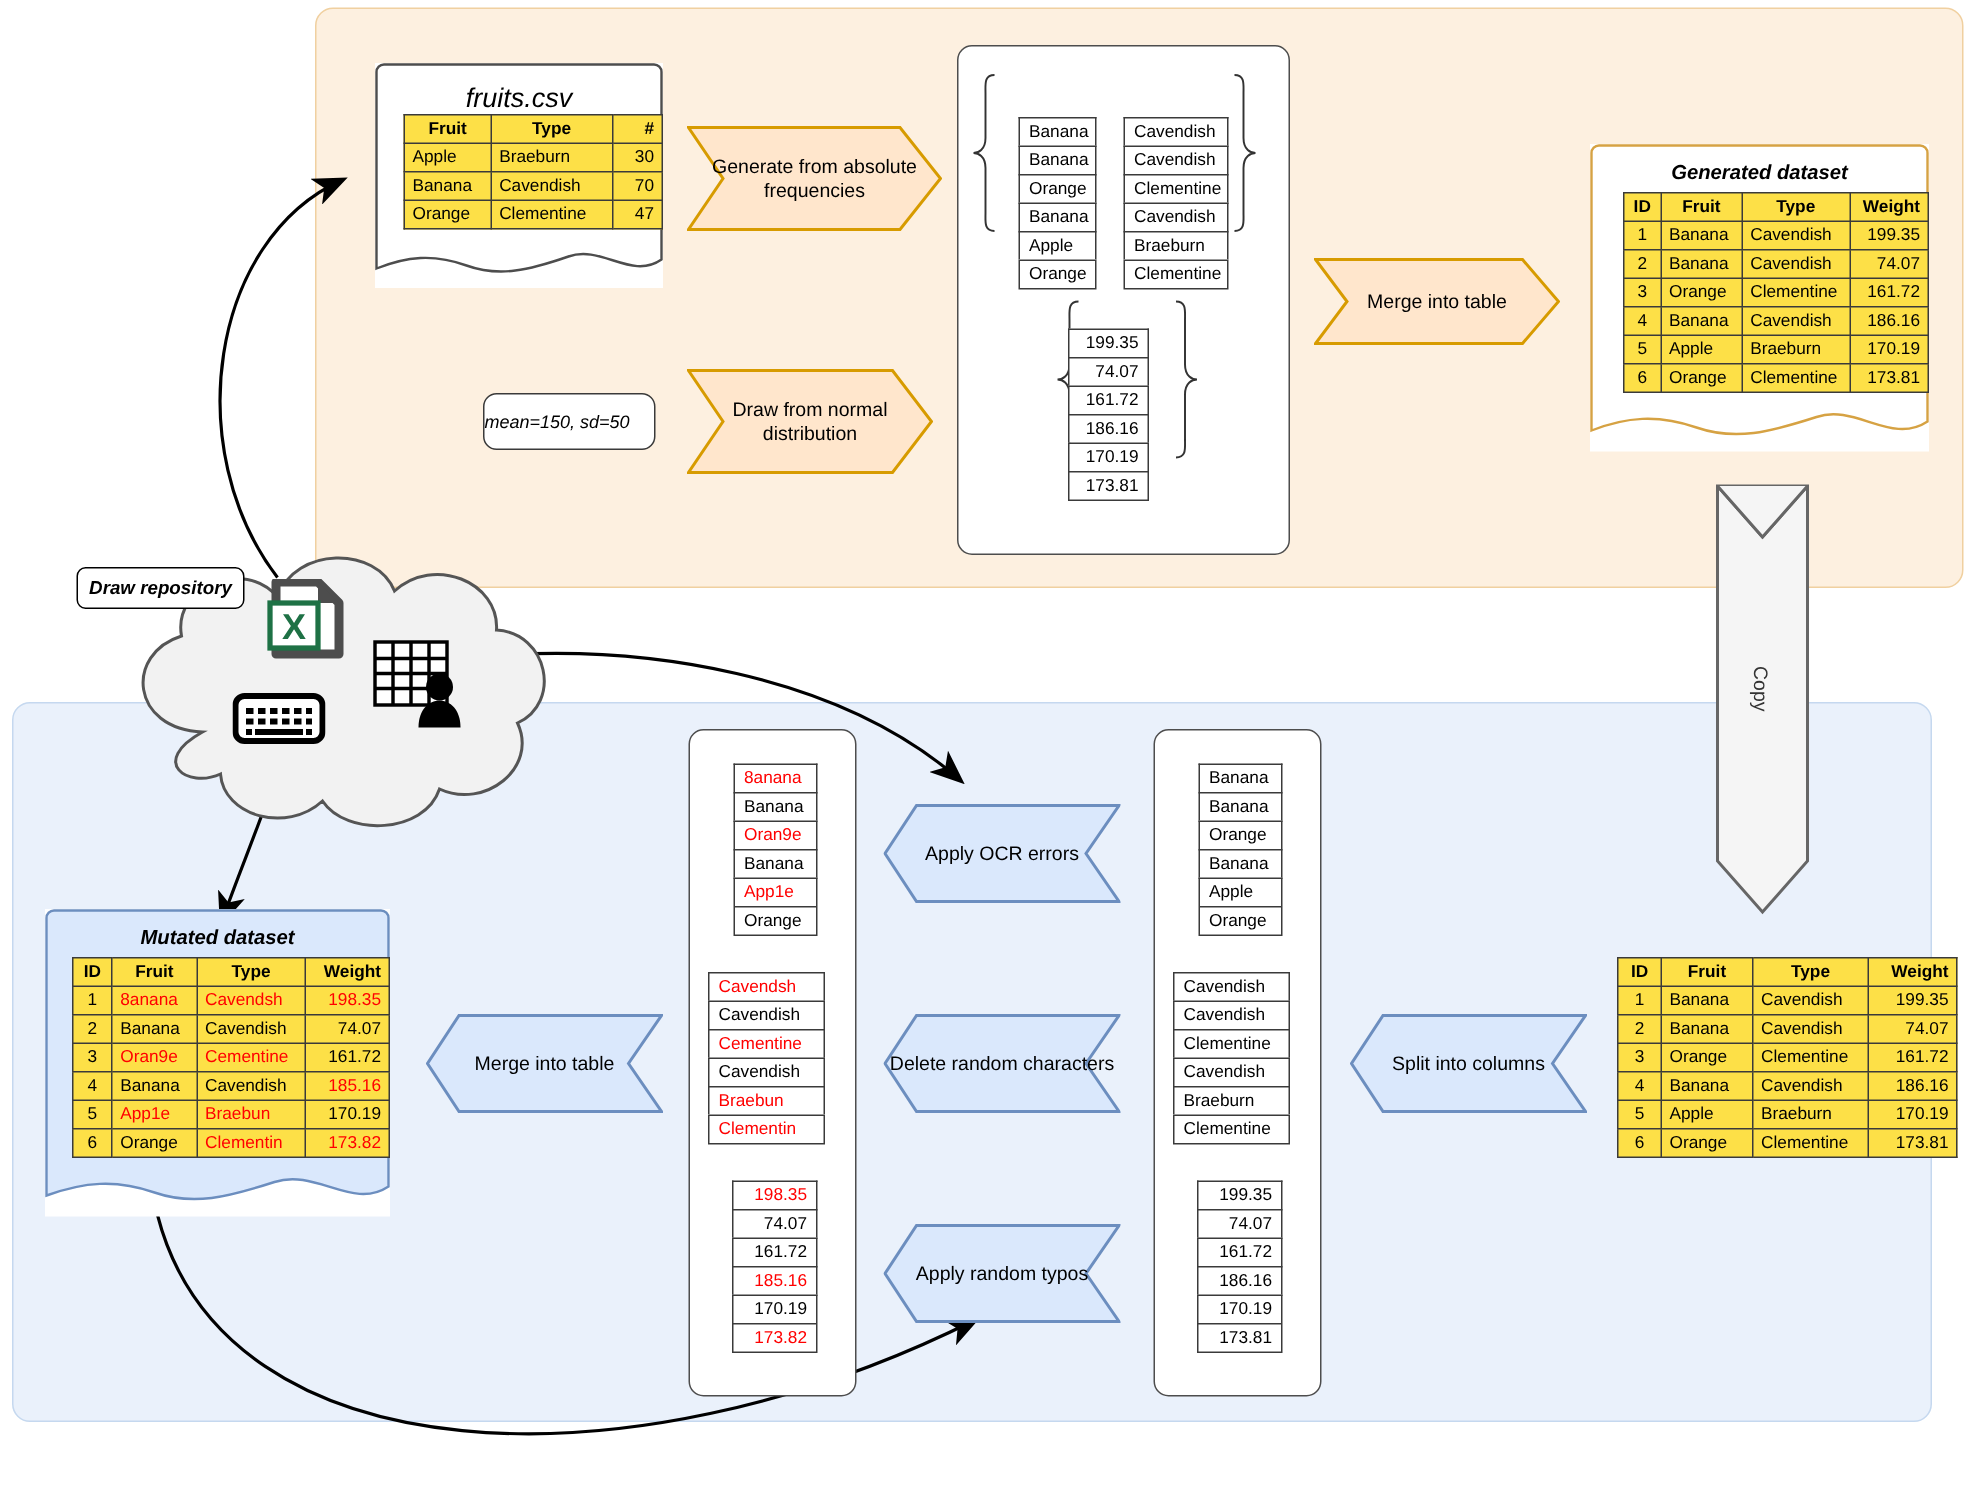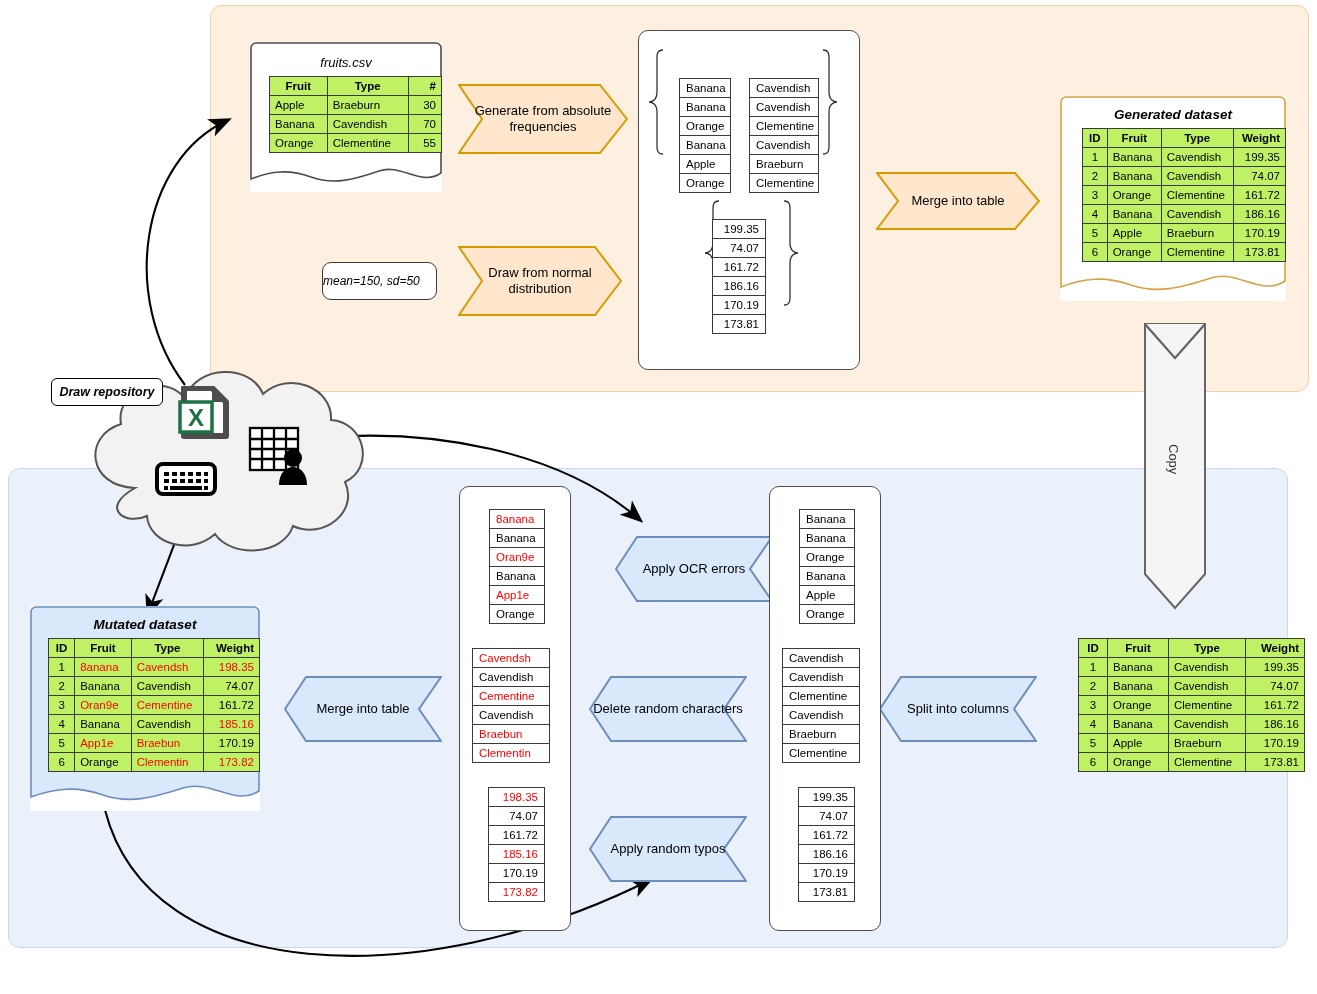--- a/index.html
+++ b/index.html
@@ -12,38 +12,38 @@
   #orange-panel{left:210px;top:5px;width:1097px;height:385px;
       background:#fdf0e0;border:1.5px solid #f0d0a0;}
   #blue-panel{left:8px;top:468px;width:1278px;height:478px;
       background:#eaf1fb;border:1.5px solid #c5d8ef;}
 
   
   .card{position:absolute;background:#fff;border:1.6px solid #4d4d4d;border-radius:10px;}
   .doc{position:absolute;background:#fff;}
 
   
-  table.dt{border-collapse:collapse;font-size:11.5px;background:#bef264;}
+  table.dt{border-collapse:collapse;font-size:11.5px;background:#fde047;}
   table.dt td,table.dt th{border:1px solid #3a3a3a;padding:2px 5px;
       font-weight:normal;line-height:14px;white-space:nowrap;}
   table.dt th{font-weight:bold;}
   .num{text-align:right;}
   .ctr{text-align:center;}
   .red{color:#ff0000;}
 
   
   .celllist{position:absolute;}
   .celllist div{border:1px solid #3a3a3a;border-bottom:none;background:#fff;
       font-size:11.5px;line-height:18px;height:18px;padding:0 6px;white-space:nowrap;}
   .celllist div:last-child{border-bottom:1px solid #3a3a3a;}
   .celllist.rightalign div{text-align:right;}
 
   
   .cardtitle{font-style:italic;font-weight:bold;font-size:13.5px;text-align:center;}
-  .filetitle{font-style:italic;font-size:13px;text-align:center;}
+  .filetitle{font-style:italic;font-size:18px;text-align:center;}
 
   
   .chev{position:absolute;display:flex;align-items:center;justify-content:center;
         text-align:center;font-size:13px;line-height:16px;}
   .chev .lbl{position:relative;z-index:2;padding:0 4px;}
   .chev svg{position:absolute;left:0;top:0;}
 
   
   .note{position:absolute;background:#fff;border:1.4px solid #3a3a3a;border-radius:9px;
         display:flex;align-items:center;justify-content:flex-start;
@@ -101,21 +101,21 @@
             <td class="num">30</td>
           </tr>
         <tr>
             <td>Banana</td>
             <td>Cavendish</td>
             <td class="num">70</td>
           </tr>
         <tr>
             <td>Orange</td>
             <td>Clementine</td>
-            <td class="num">55</td>
+            <td class="num">47</td>
           </tr>
       </tbody>
     </table>
   </div>
 
   <div class="note" style="left:322px;top:262px;width:113px;height:36px;">
     <span>mean=150, sd=50</span>
   </div>
 
   <div class="chev" style="left:458px;top:246px;width:164px;height:70px;">
@@ -352,42 +352,42 @@
       </table>
   </div>
 
   <div class="chev" style="left:284px;top:676px;width:158px;height:66px;">
     <svg width="158" height="66" viewBox="0 0 158 66">
       <path d="M157,1 H22 L1,33 L22,65 H157 L135,33 Z" fill="#dae8fc" stroke="#6c8ebf" stroke-width="2"></path>
     </svg>
     <span class="lbl">Merge into table</span>
   </div>
 
-  <div class="chev" style="left:615px;top:536px;width:158px;height:66px;">
+  <div class="chev" style="left:589px;top:536px;width:158px;height:66px;">
     <svg width="158" height="66" viewBox="0 0 158 66">
       <path d="M157,1 H22 L1,33 L22,65 H157 L135,33 Z" fill="#dae8fc" stroke="#6c8ebf" stroke-width="2"></path>
     </svg>
     <span class="lbl">Apply OCR errors</span>
   </div>
 
   <div class="chev" style="left:589px;top:676px;width:158px;height:66px;">
     <svg width="158" height="66" viewBox="0 0 158 66">
       <path d="M157,1 H22 L1,33 L22,65 H157 L135,33 Z" fill="#dae8fc" stroke="#6c8ebf" stroke-width="2"></path>
     </svg>
     <span class="lbl">Delete random characters</span>
   </div>
 
   <div class="chev" style="left:589px;top:816px;width:158px;height:66px;">
     <svg width="158" height="66" viewBox="0 0 158 66">
       <path d="M157,1 H22 L1,33 L22,65 H157 L135,33 Z" fill="#dae8fc" stroke="#6c8ebf" stroke-width="2"></path>
     </svg>
     <span class="lbl">Apply random typos</span>
   </div>
 
-  <div class="chev" style="left:879px;top:676px;width:158px;height:66px;text-align:right;">
+  <div class="chev" style="left:900px;top:676px;width:158px;height:66px;text-align:right;">
     <svg width="158" height="66" viewBox="0 0 158 66">
       <path d="M157,1 H22 L1,33 L22,65 H157 L135,33 Z" fill="#dae8fc" stroke="#6c8ebf" stroke-width="2"></path>
     </svg>
     <span class="lbl">Split into columns</span>
   </div>
 
   <div class="card" style="left:459px;top:486px;width:110px;height:443px;">
     <div class="celllist" style="left:29px;top:22px;width:56px;">
         <div class="red">8anana</div>
         <div>Banana</div>

